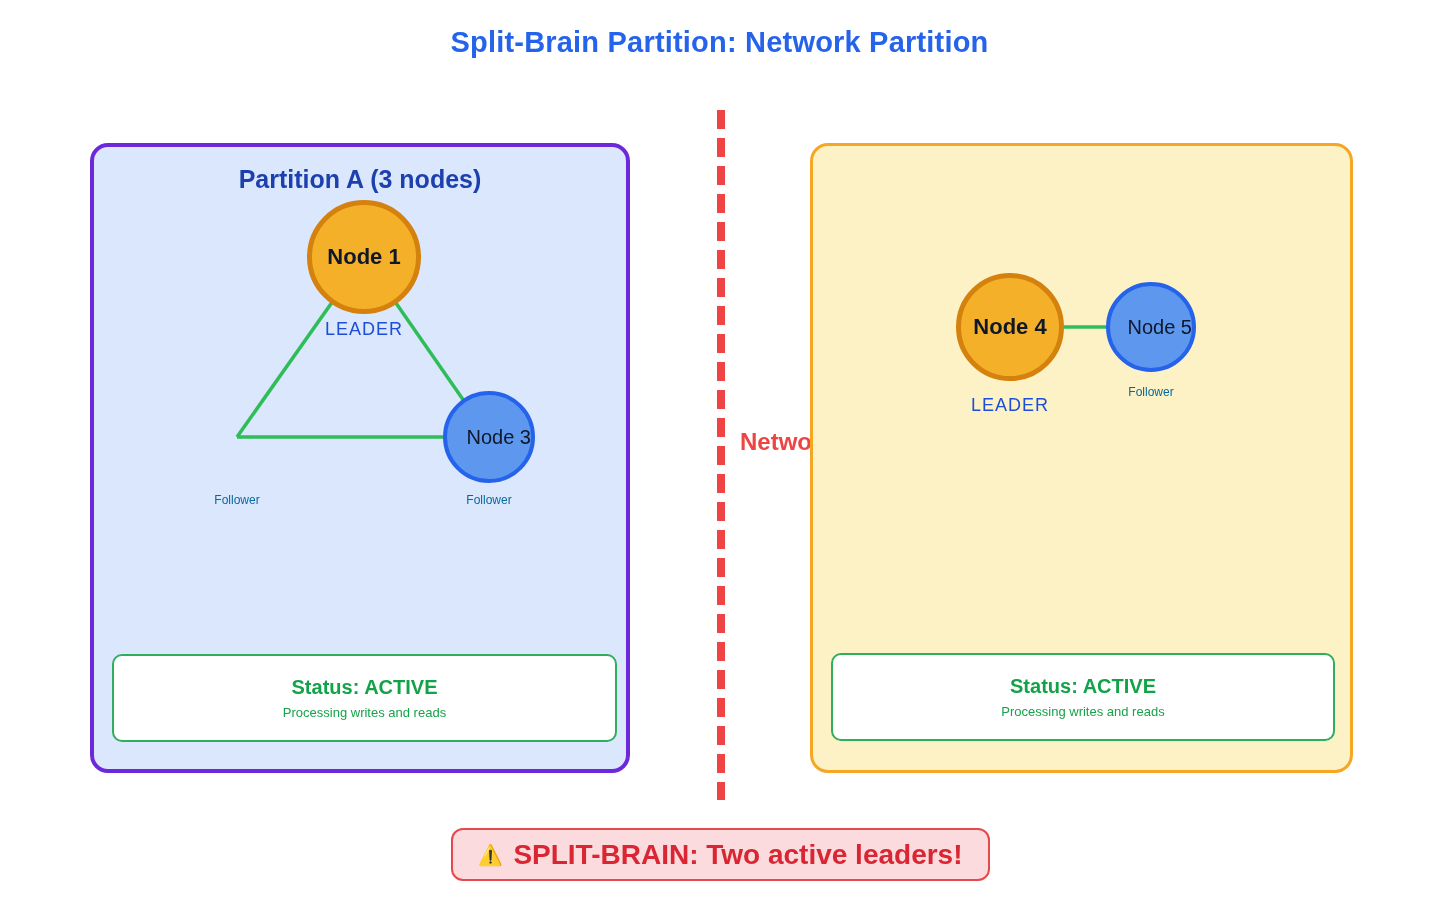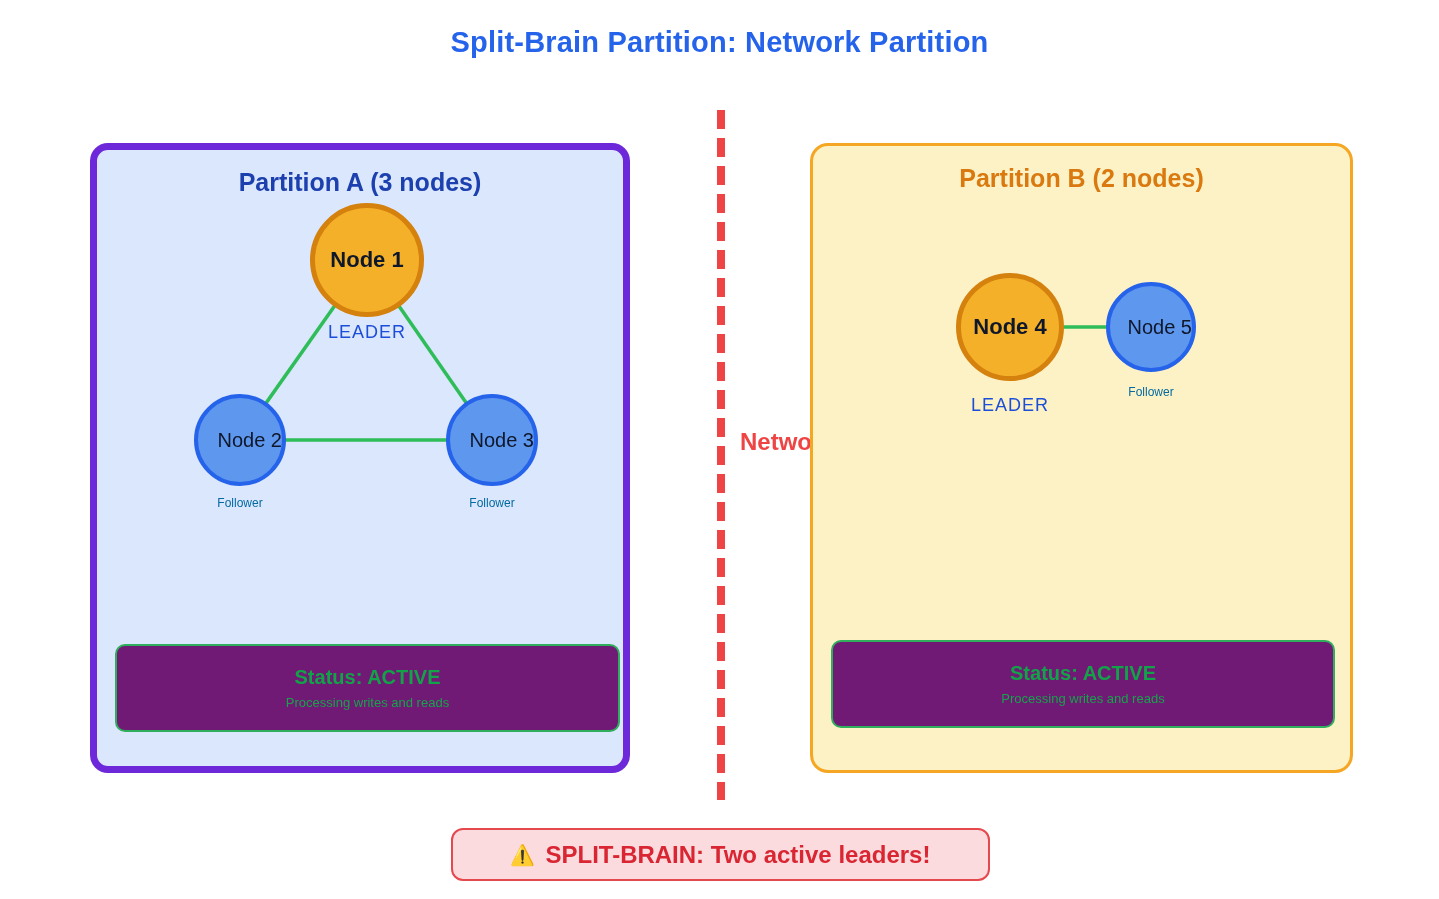--- a/index.html
+++ b/index.html
@@ -13,55 +13,55 @@
 
   
   .divider-svg{position:absolute;left:717px;top:110px;z-index:1;}
   .divider-label{
     position:absolute;left:740px;top:428px;z-index:1;
     font-size:24px;font-weight:700;color:#ee4444;white-space:nowrap;
   }
 
   
   .partition{position:absolute;top:143px;width:540px;height:630px;border-radius:18px;z-index:2;box-sizing:border-box;}
-  .partition-a{left:90px;background:#dbe7fc;border:7px solid #6d28d9;text-decoration:underline;}
+  .partition-a{left:90px;background:#dbe7fc;border:4px solid #6d28d9;text-decoration:underline;}
   .partition-b{left:810px;width:543px;background:#fdf2c5;border:3px solid #f5a623;}
   .partition-header{position:absolute;top:18px;left:0;width:100%;text-align:center;font-size:25px;font-weight:700;}
   .partition-a .partition-header{color:#1d40af;}
   .partition-b .partition-header{color:#d9790f;}
 
   .edges{position:absolute;left:0;top:0;z-index:0;}
 
   .node{
     position:absolute;border-radius:50%;display:flex;align-items:center;justify-content:center;
     color:#0f172a;z-index:2;box-sizing:border-box;
   }
   .node-leader{background:#f5b02a;border:5px solid #d4810d;font-size:22px;font-weight:700;}
   .node-follower{background:#5e97ee;border:4px solid #2563eb;font-size:20px;font-weight:400;justify-content:flex-end;}
 
   .role-label{position:absolute;z-index:2;text-align:center;white-space:nowrap;transform:translateX(-50%);}
   .role-leader{font-size:18px;color:#1d4ed8;letter-spacing:1px;}
   .role-follower{font-size:12px;color:#0369a1;}
 
   .status-box{
-    position:absolute;left:18px;top:494px;width:505px;height:88px;box-sizing:border-box;
-    background:#701a75;border:2px solid #2fae5e;border-radius:10px;
+    position:absolute;left:18px;top:507px;width:505px;height:88px;box-sizing:border-box;
+    background:#ffffff;border:2px solid #2fae5e;border-radius:10px;
     display:flex;flex-direction:column;align-items:center;justify-content:center;gap:6px;
   }
   .partition-b .status-box{width:504px;}
   .status-title{font-size:20px;font-weight:700;color:#12a348;}
   .status-subtitle{font-size:13px;color:#16a34a;}
 
   .warning-box{
     position:absolute;left:451px;top:828px;width:539px;height:53px;box-sizing:border-box;
     background:#fbdbdd;border:2px solid #e5484d;border-radius:12px;z-index:3;
     display:flex;align-items:center;justify-content:center;gap:10px;
   }
   .warning-icon{font-size:20px;line-height:1;}
-  .warning-text{font-size:24px;font-weight:700;color:#d92632;}
+  .warning-text{font-size:28px;font-weight:700;color:#d92632;}
 </style>
 </head>
 <body>
 
 <div class="canvas">
 
   <div class="main-title">Split-Brain Partition: Network Partition</div>
 
   <svg class="divider-svg" width="8" height="690">
     <line x1="4" y1="0" x2="4" y2="690" stroke="#ee4446" stroke-width="8" stroke-dasharray="19 9"></line>
@@ -75,38 +75,34 @@
       <line x1="270" y1="110" x2="143" y2="290" stroke="#2ebd59" stroke-width="3.5"></line>
       <line x1="270" y1="110" x2="395" y2="290" stroke="#2ebd59" stroke-width="3.5"></line>
       <line x1="143" y1="290" x2="395" y2="290" stroke="#2ebd59" stroke-width="3.5"></line>
     </svg>
 
     <div class="node node-leader" style="left:213px;top:53px;width:114px;height:114px;">
       <span>Node 1</span>
     </div>
     <div class="role-label role-leader" style="left:270px;top:172px;">LEADER</div>
 
-    <div class="node node-follower" style="left:97px;top:244px;width:92px;height:92px;">
-      <span>Node 2</span>
-    </div>
     <div class="role-label role-follower" style="left:143px;top:346px;">Follower</div>
 
     <div class="node node-follower" style="left:349px;top:244px;width:92px;height:92px;">
       <span>Node 3</span>
     </div>
     <div class="role-label role-follower" style="left:395px;top:346px;">Follower</div>
 
     <div class="status-box">
       <div class="status-title">Status: ACTIVE</div>
       <div class="status-subtitle">Processing writes and reads</div>
     </div>
   </div>
 
   <div class="partition partition-b">
-    <div class="partition-header">Partition B (2 nodes)</div>
 
     <svg class="edges" width="543" height="630">
       <line x1="197" y1="181" x2="338" y2="181" stroke="#2ebd59" stroke-width="3.5"></line>
     </svg>
 
     <div class="node node-leader" style="left:143px;top:127px;width:108px;height:108px;">
       <span>Node 4</span>
     </div>
     <div class="role-label role-leader" style="left:197px;top:249px;">LEADER</div>
 

